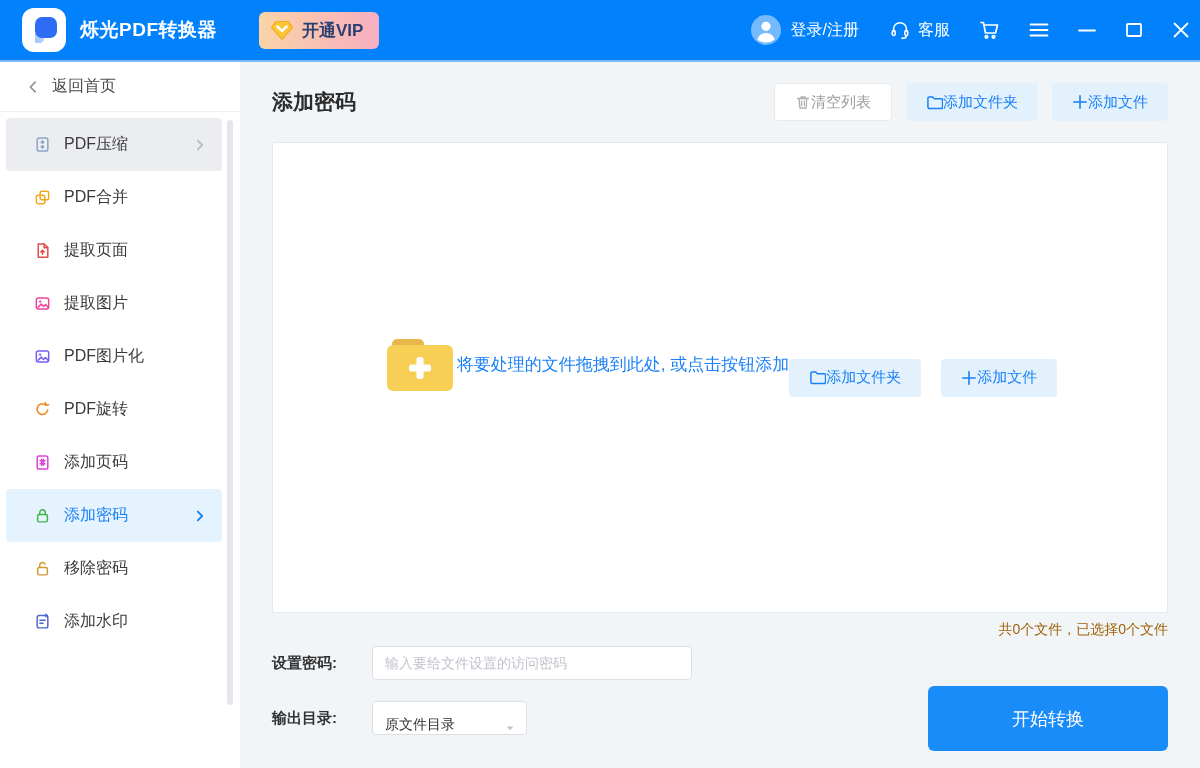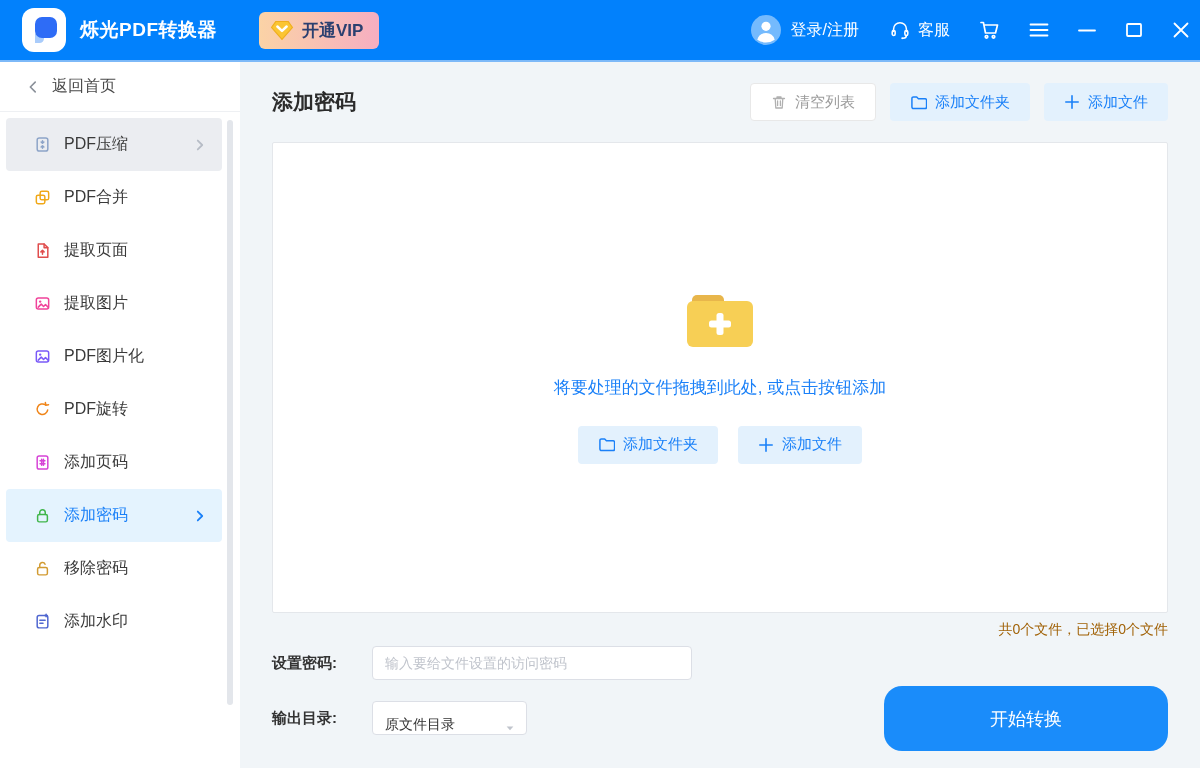--- a/index.html
+++ b/index.html
@@ -35,42 +35,42 @@
   .side-icon { display:flex; width:17px; flex:none; }
   .side-chevron { margin-left:auto; display:none; color:#b6bcc6; }
   .side-item.active .side-chevron { color:var(--accent-blue,#1a80f8); }
   .side-scrollbar { position:absolute; top:58px; right:7px; width:6px; height:585px; background:#e3e6eb; border-radius:3px; }
 
   
   .main { flex:1; min-width:0; background:var(--main-bg,#f1f5f8); display:flex; flex-direction:column; padding:0 32px; }
   .main-top { height:80px; flex:none; display:flex; align-items:center; justify-content:space-between; }
   .page-title { font-size:21px; font-weight:bold; color:#2b2b2b; }
   .toolbar { display:flex; gap:14px; }
-  .btn { height:38px; border-radius:4px; display:flex; align-items:center; justify-content:center; gap:8px;
+  .btn { height:38px; border-radius:4px; display:flex; align-items:center; justify-content:center; 
          font-size:15px; padding:0 20px; cursor:pointer; border:none; font-family:inherit; }
   .btn-ghost { background:#fff; border:1px solid #e8e8e8; color:#9b9b9b; }
   .btn-light { background:var(--light-blue-bg,#e3f1fd); color:var(--accent-blue,#1a80f8); }
 
   .dropzone { flex:1; background:#fff; border:1px solid #e4e7eb; border-radius:2px;
-              display:flex; flex-direction:column; align-items:center; justify-content:center; }
+              display:flex; flex-direction:row; align-items:center; justify-content:center; }
   .folder-big { margin-bottom:26px; display:flex; }
   .dz-hint { color:var(--accent-blue,#1a80f8); font-size:17px; margin-bottom:27px; }
   .dz-buttons { display:flex; gap:20px; }
 
   .count-line { height:33px; flex:none; display:flex; align-items:center; justify-content:flex-end; font-size:14px; color:#a16207; }
 
   .bottom { position:relative; flex:none; height:122px; }
   .form-row { display:flex; align-items:center; height:34px; margin-bottom:21px; }
   .form-label { width:100px; font-size:15px; font-weight:bold; color:#333; }
   .text-input { width:320px; height:34px; border:1px solid #dcdfe6; border-radius:4px; padding:0 12px;
                 font-size:14px; color:#333; background:#fff; outline:none; font-family:inherit; }
   .text-input::placeholder { color:#c0c4cc; }
   .select { width:155px; height:34px; border:1px solid #dcdfe6; border-radius:4px; background:#fff; cursor:pointer;
             display:flex; align-items:flex-end; justify-content:space-between; padding:0 10px 0 12px; font-size:14px; color:#333; }
-  .start-btn { position:absolute; right:0; bottom:17px; width:284px; height:65px; border:none; border-radius:18px;
+  .start-btn { position:absolute; right:0; bottom:17px; width:240px; height:65px; border:none; border-radius:6px;
                background:var(--start-button-bg,#1a8cfa); color:#fff; font-size:18px; cursor:pointer; font-family:inherit; }
 </style>
 </head>
 <body>
 
 <div class="app">
 
   <div class="top-bar">
     <div class="logo">
       <span style="display:flex">

